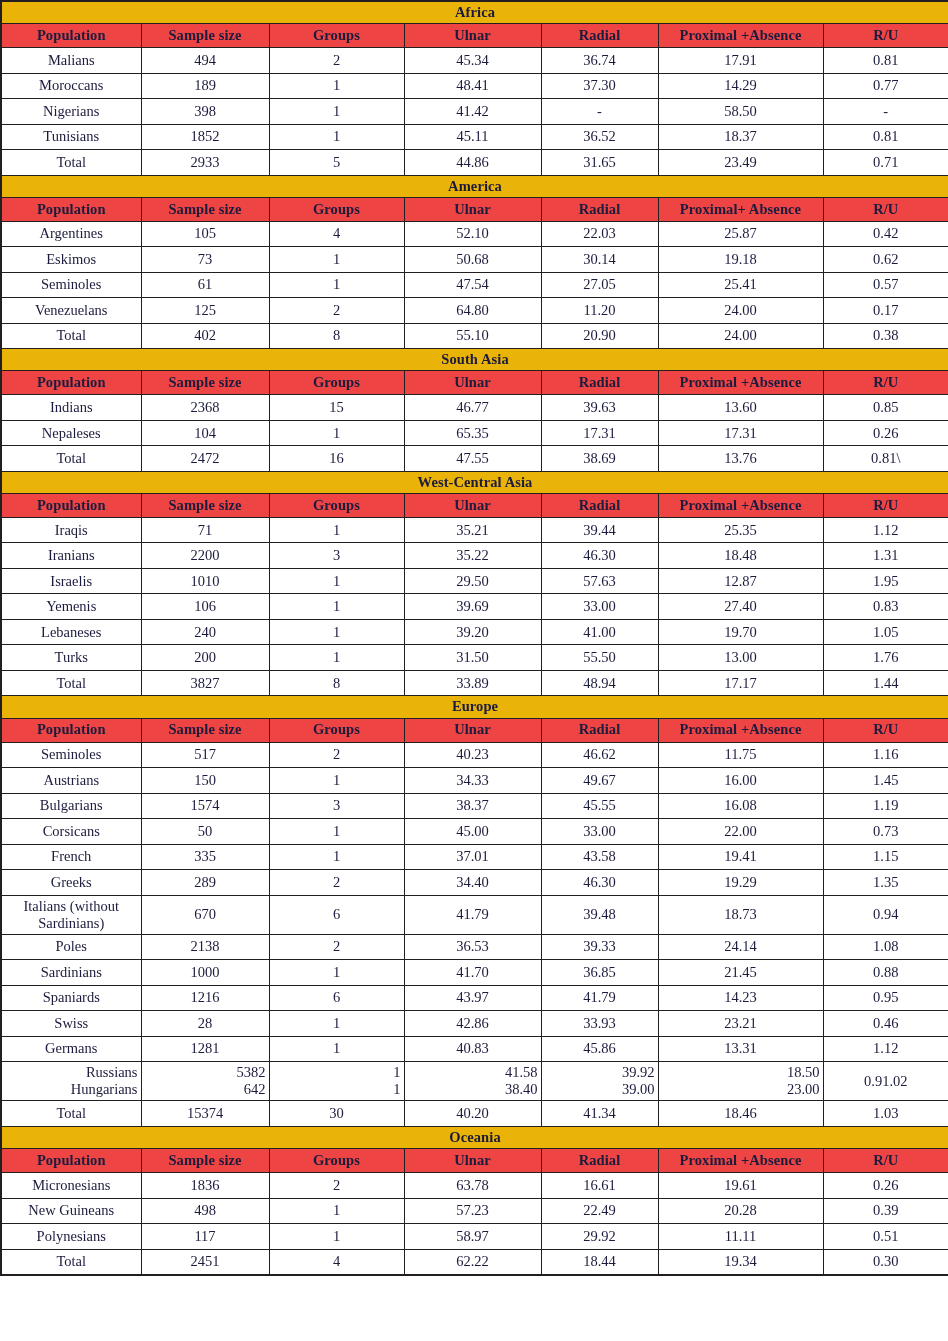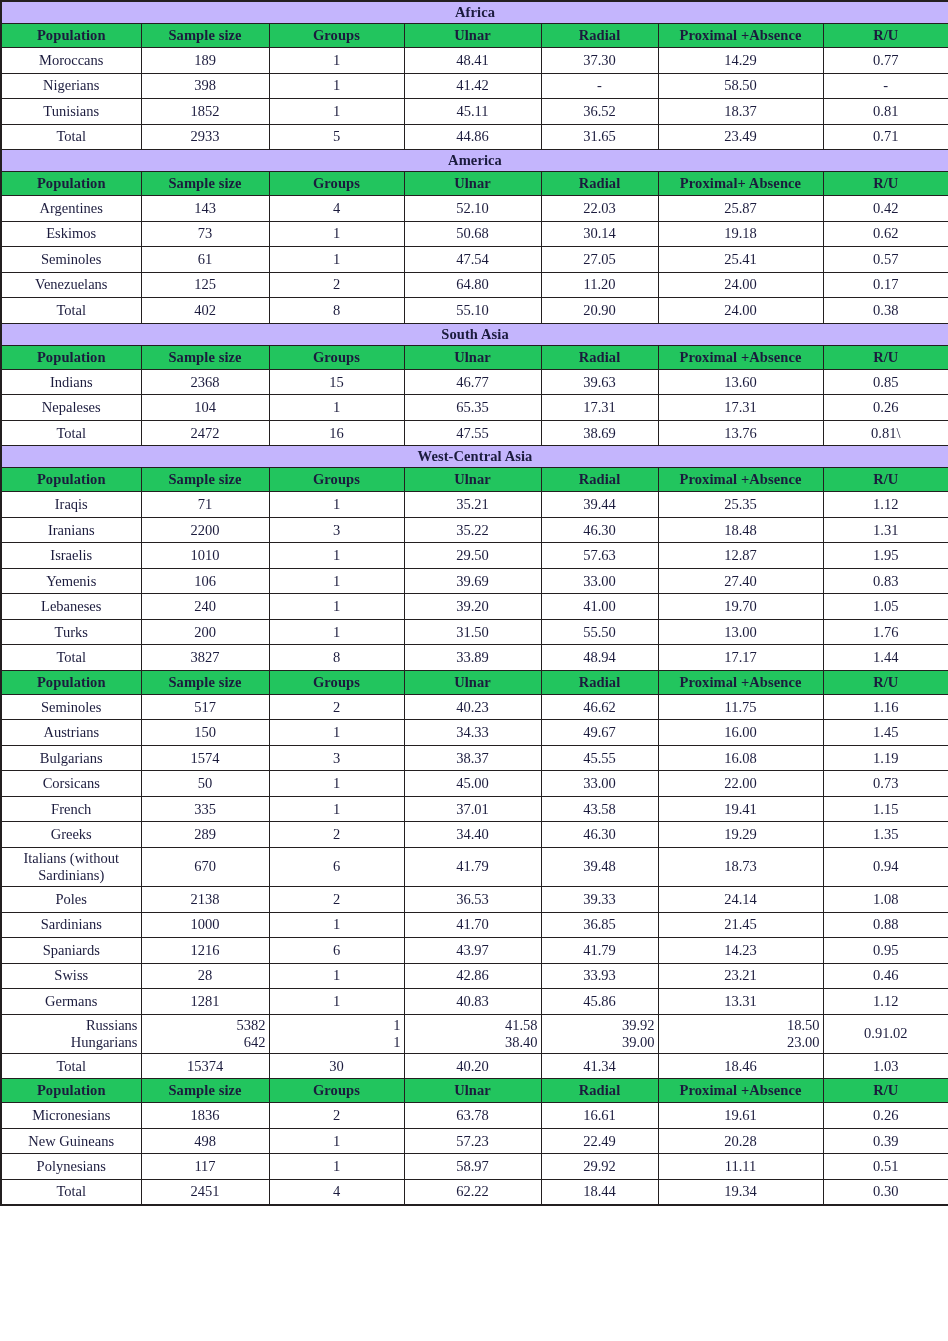--- a/index.html
+++ b/index.html
@@ -35,29 +35,29 @@
     border: 1px solid #231f20;
     text-align: center;
     vertical-align: middle;
     font-size: 14.5px;
     line-height: 1.18;
     padding: 2px 3px;
     color: #1b1b3d;
   }
 
   tr.region-row td {
-    background: #c4b5fd;
+    background: #eab308;
     font-weight: bold;
     font-size: 15px;
     height: 22px;
     letter-spacing: 0.1px;
   }
 
   tr.colhead-row th {
-    background: #22c55e;
+    background: #ef4444;
     font-weight: bold;
     font-size: 15px;
     height: 24px;
     letter-spacing: 0.1px;
     margin-left: 28px;
   }
 
   tr.data-row td {
     background: #ffffff;
     height: 25.5px;
@@ -105,20 +105,29 @@
       <tr class="colhead-row">
         <th>Population</th>
         <th>Sample size</th>
         <th>Groups</th>
         <th>Ulnar</th>
         <th>Radial</th>
         <th>Proximal +Absence</th>
         <th>R/U</th>
       </tr>
       <tr class="data-row">
+        <td class="pop-cell">Malians</td>
+        <td>494</td>
+        <td>2</td>
+        <td>45.34</td>
+        <td>36.74</td>
+        <td>17.91</td>
+        <td>0.81</td>
+      </tr>
+      <tr class="data-row">
         <td class="pop-cell">Moroccans</td>
         <td>189</td>
         <td>1</td>
         <td>48.41</td>
         <td>37.30</td>
         <td>14.29</td>
         <td>0.77</td>
       </tr>
       <tr class="data-row">
         <td class="pop-cell">Nigerians</td>
@@ -154,21 +163,21 @@
         <th>Population</th>
         <th>Sample size</th>
         <th>Groups</th>
         <th>Ulnar</th>
         <th>Radial</th>
         <th>Proximal+ Absence</th>
         <th>R/U</th>
       </tr>
       <tr class="data-row">
         <td class="pop-cell">Argentines</td>
-        <td>143</td>
+        <td>105</td>
         <td>4</td>
         <td>52.10</td>
         <td>22.03</td>
         <td>25.87</td>
         <td>0.42</td>
       </tr>
       <tr class="data-row">
         <td class="pop-cell">Eskimos</td>
         <td>73</td>
         <td>1</td>
@@ -310,20 +319,23 @@
         <td>1.76</td>
       </tr>
       <tr class="data-row">
         <td class="pop-cell">Total</td>
         <td>3827</td>
         <td>8</td>
         <td>33.89</td>
         <td>48.94</td>
         <td>17.17</td>
         <td>1.44</td>
+      </tr>
+      <tr class="region-row">
+        <td colspan="7">Europe</td>
       </tr>
       <tr class="colhead-row">
         <th>Population</th>
         <th>Sample size</th>
         <th>Groups</th>
         <th>Ulnar</th>
         <th>Radial</th>
         <th>Proximal +Absence</th>
         <th>R/U</th>
       </tr>
@@ -464,20 +476,23 @@
       </tr>
       <tr class="data-row">
         <td class="pop-cell">Total</td>
         <td>15374</td>
         <td>30</td>
         <td>40.20</td>
         <td>41.34</td>
         <td>18.46</td>
         <td>1.03</td>
       </tr>
+      <tr class="region-row">
+        <td colspan="7">Oceania</td>
+      </tr>
       <tr class="colhead-row">
         <th>Population</th>
         <th>Sample size</th>
         <th>Groups</th>
         <th>Ulnar</th>
         <th>Radial</th>
         <th>Proximal +Absence</th>
         <th>R/U</th>
       </tr>
       <tr class="data-row">

